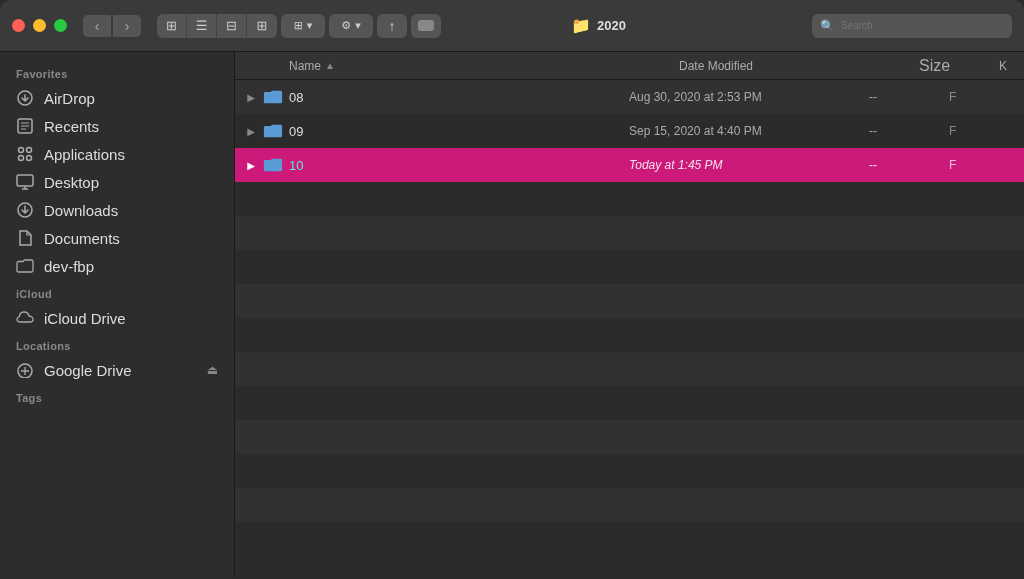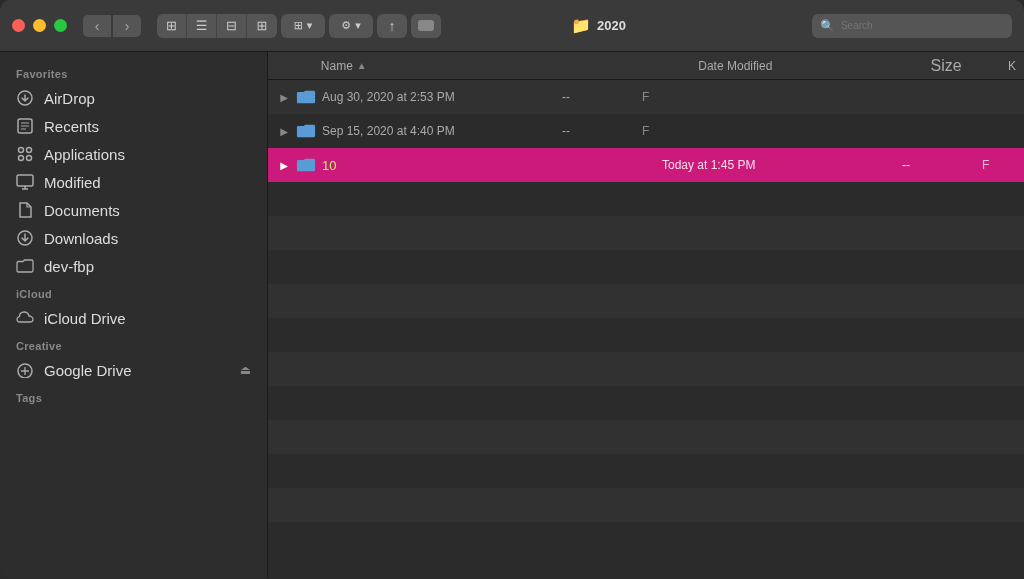--- a/index.html
+++ b/index.html
@@ -143,21 +143,21 @@
     .search-icon-char { color: #888; font-size: 12px; }
 
     
     .main-layout {
       display: flex;
       height: calc(579px - 52px - 1px);
     }
 
     
     .sidebar {
-      width: 268px;
+      width: 235px;
       background: #2d2d2d;
       border-right: 1px solid #1a1a1a;
       overflow-y: auto;
       overflow-x: hidden;
       padding: 8px 0;
       flex-shrink: 0;
     }
     .sidebar-section-label {
       font-size: 11px;
       font-weight: 600;
@@ -292,28 +292,28 @@
 
     .row-name {
       flex: 1;
       font-size: 13px;
       color: #ddd;
       white-space: nowrap;
       overflow: hidden;
       text-overflow: ellipsis;
       max-width: 340px;
     }
-    .row-name.selected-text { color: #bef264; }
+    .row-name.selected-text { color: #5eead4; }
 
     .row-date {
       width: 240px;
       font-size: 12px;
       color: #aaa;
     }
-    .row-date.selected-text { color: rgba(255,255,255,0.85); }
+    .row-date.selected-text { color: rgba(255,255,255,0.85); font-style: italic; }
 
     .row-size {
       width: 80px;
       font-size: 12px;
       color: #aaa;
     }
     .row-size.selected-text { color: rgba(255,255,255,0.85); }
 
     .row-kind {
       font-size: 12px;
@@ -415,65 +415,65 @@
     </div>
 
     <div class="sidebar-item">
       <div class="sidebar-item-icon">
         <svg width="18" height="18" viewBox="0 0 18 18" fill="none">
           <rect x="1" y="2" width="16" height="11" rx="1.5" stroke="#aaa" stroke-width="1.5" fill="none"></rect>
           <line x1="6" y1="16" x2="12" y2="16" stroke="#aaa" stroke-width="1.5"></line>
           <line x1="9" y1="13" x2="9" y2="16" stroke="#aaa" stroke-width="1.5"></line>
         </svg>
       </div>
-      <span class="sidebar-item-label">Modified</span>
+      <span class="sidebar-item-label">Desktop</span>
+    </div>
+
+    <div class="sidebar-item">
+      <div class="sidebar-item-icon">
+        <svg width="18" height="18" viewBox="0 0 18 18" fill="none">
+          <circle cx="9" cy="9" r="7" stroke="#aaa" stroke-width="1.5" fill="none"></circle>
+          <path d="M9 5 L9 11 M6 9 L9 12 L12 9" stroke="#aaa" stroke-width="1.5" stroke-linecap="round" stroke-linejoin="round"></path>
+        </svg>
+      </div>
+      <span class="sidebar-item-label">Downloads</span>
     </div>
 
     <div class="sidebar-item">
       <div class="sidebar-item-icon">
         <svg width="18" height="18" viewBox="0 0 18 18" fill="none">
           <path d="M4 2 H11 L15 6 V16 H4 V2 Z" stroke="#aaa" stroke-width="1.5" fill="none"></path>
           <path d="M11 2 V6 H15" stroke="#aaa" stroke-width="1.2" fill="none"></path>
         </svg>
       </div>
       <span class="sidebar-item-label">Documents</span>
     </div>
 
     <div class="sidebar-item">
       <div class="sidebar-item-icon">
-        <svg width="18" height="18" viewBox="0 0 18 18" fill="none">
-          <circle cx="9" cy="9" r="7" stroke="#aaa" stroke-width="1.5" fill="none"></circle>
-          <path d="M9 5 L9 11 M6 9 L9 12 L12 9" stroke="#aaa" stroke-width="1.5" stroke-linecap="round" stroke-linejoin="round"></path>
-        </svg>
-      </div>
-      <span class="sidebar-item-label">Downloads</span>
-    </div>
-
-    <div class="sidebar-item">
-      <div class="sidebar-item-icon">
         <svg width="18" height="14" viewBox="0 0 18 14" fill="none">
           <path d="M1 4 C1 3 1.5 2.5 2.5 2.5 H7 L8.5 1 H15.5 C16.5 1 17 1.5 17 2.5 V11.5 C17 12.5 16.5 13 15.5 13 H2.5 C1.5 13 1 12.5 1 11.5 Z" stroke="#aaa" stroke-width="1.3" fill="none"></path>
         </svg>
       </div>
       <span class="sidebar-item-label">dev-fbp</span>
     </div>
 
 
     <div class="sidebar-section-label">iCloud</div>
 
     <div class="sidebar-item">
       <div class="sidebar-item-icon">
         <svg width="18" height="14" viewBox="0 0 18 14" fill="none">
           <path d="M14 11 H4 C2 11 1 10 1 8.5 C1 7 2 6 3.5 5.5 C3.5 3 5 1 8 1 C10.5 1 12.5 2.5 13 5 C15 5 17 6.5 17 8.5 C17 10 16 11 14 11 Z" stroke="#aaa" stroke-width="1.3" fill="none"></path>
         </svg>
       </div>
       <span class="sidebar-item-label">iCloud Drive</span>
     </div>
 
-    <div class="sidebar-section-label">Creative</div>
+    <div class="sidebar-section-label">Locations</div>
 
     <div class="sidebar-item">
       <div class="sidebar-item-icon">
         <svg width="18" height="16" viewBox="0 0 18 16" fill="none">
           <circle cx="9" cy="9" r="7" stroke="#aaa" stroke-width="1.5" fill="none"></circle>
           <path d="M5 9 H13 M9 5 V13" stroke="#aaa" stroke-width="1.3"></path>
         </svg>
       </div>
       <span class="sidebar-item-label">Google Drive</span>
       <span class="sidebar-eject">⏏</span>
@@ -498,32 +498,34 @@
 
     <div class="file-rows">
 
       <div class="file-row">
         <div class="row-expand">▶</div>
         <div class="row-folder-icon">
           <svg class="folder-svg" viewBox="0 0 22 16" fill="none">
             <path d="M1 4 C1 3 1.8 2.5 2.8 2.5 H8.5 L10 1 H19 C20 1 21 1.5 21 2.5 V13.5 C21 14.5 20 15 19 15 H2.8 C1.8 15 1 14.5 1 13.5 Z" fill="#5b9bd5"></path>
           </svg>
         </div>
+        <span class="row-name">08</span>
         <span class="row-date">Aug 30, 2020 at 2:53 PM</span>
         <span class="row-size">--</span>
         <span class="row-kind">F</span>
       </div>
 
       <div class="file-row">
         <div class="row-expand">▶</div>
         <div class="row-folder-icon">
           <svg class="folder-svg" viewBox="0 0 22 16" fill="none">
             <path d="M1 4 C1 3 1.8 2.5 2.8 2.5 H8.5 L10 1 H19 C20 1 21 1.5 21 2.5 V13.5 C21 14.5 20 15 19 15 H2.8 C1.8 15 1 14.5 1 13.5 Z" fill="#5b9bd5"></path>
           </svg>
         </div>
+        <span class="row-name">09</span>
         <span class="row-date">Sep 15, 2020 at 4:40 PM</span>
         <span class="row-size">--</span>
         <span class="row-kind">F</span>
       </div>
 
       <div class="file-row selected">
         <div class="row-expand selected-text">▶</div>
         <div class="row-folder-icon">
           <svg class="folder-svg" viewBox="0 0 22 16" fill="none">
             <path d="M1 4 C1 3 1.8 2.5 2.8 2.5 H8.5 L10 1 H19 C20 1 21 1.5 21 2.5 V13.5 C21 14.5 20 15 19 15 H2.8 C1.8 15 1 14.5 1 13.5 Z" fill="#5b9bd5"></path>

